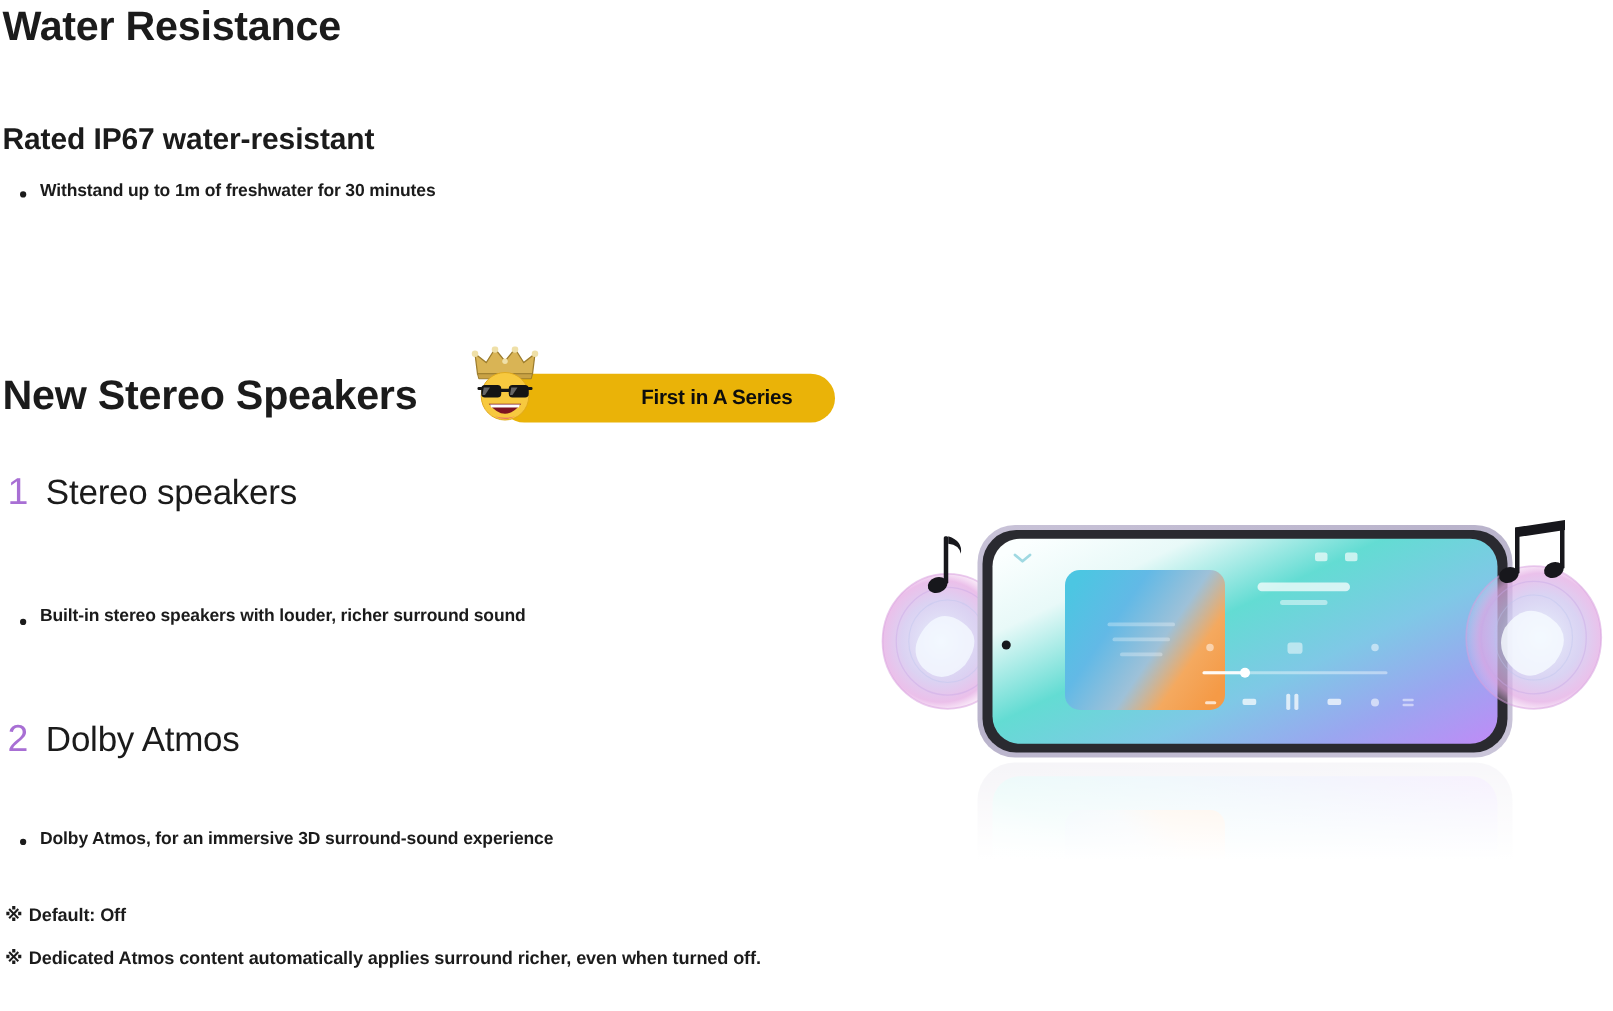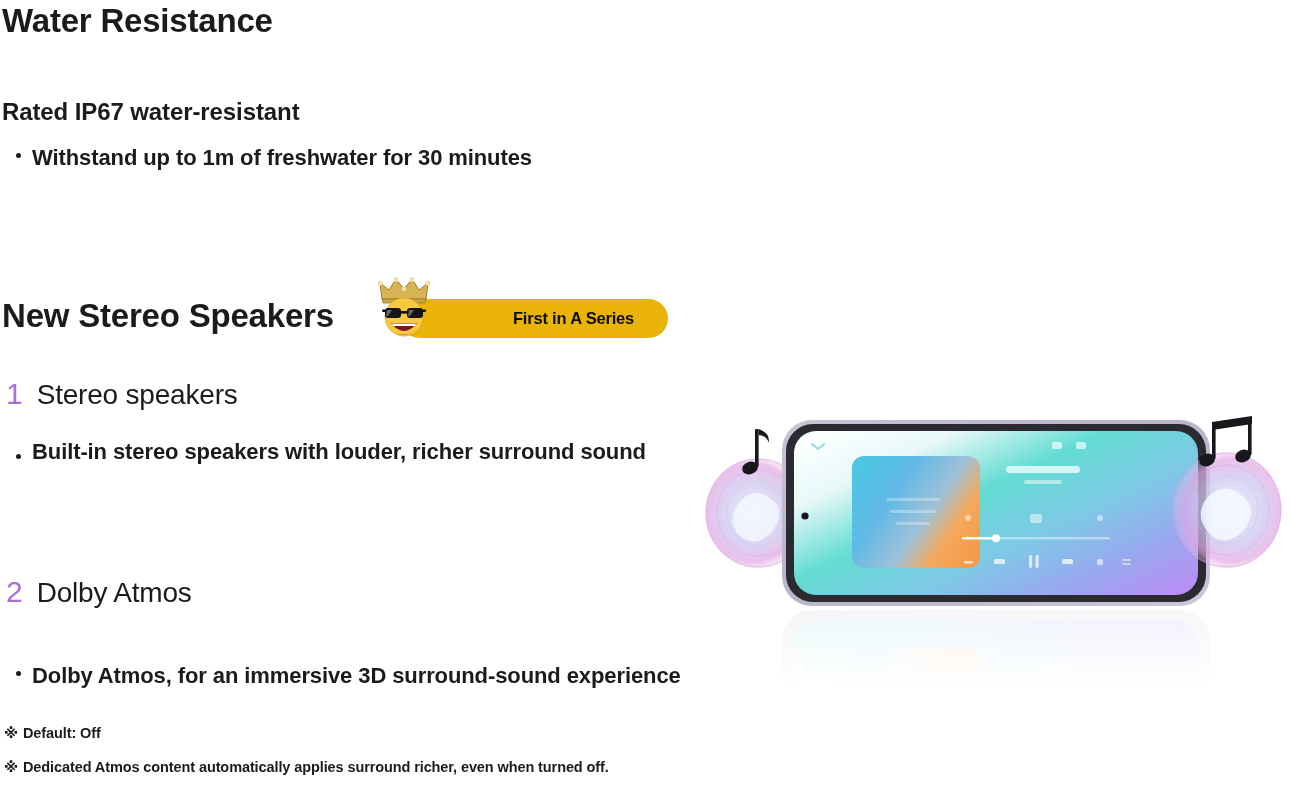--- a/index.html
+++ b/index.html
@@ -56,28 +56,28 @@
   }
   .bullet-dot {
     width: 5px;
     height: 5px;
     border-radius: 50%;
     background: #1b1b1b;
     margin-top: 9px;
     flex: 0 0 auto;
   }
   .bullet-text {
-    font-size: 22px;
+    font-size: 14px;
     font-weight: 600;
     letter-spacing: -0.1px;
     color: #1b1b1b;
     line-height: 1.25;
   }
   #bullet-ip67 { top: 144px; }
-  #bullet-stereo { top: 438px; align-items: center; }
+  #bullet-stereo { top: 484px; align-items: center; }
   #bullet-dolby { top: 662px; }
 
   
   #title-stereo { top: 297px; }
 
   .badge-emoji {
     position: absolute;
     left: 374px;
     top: 277px;
     width: 60px;

